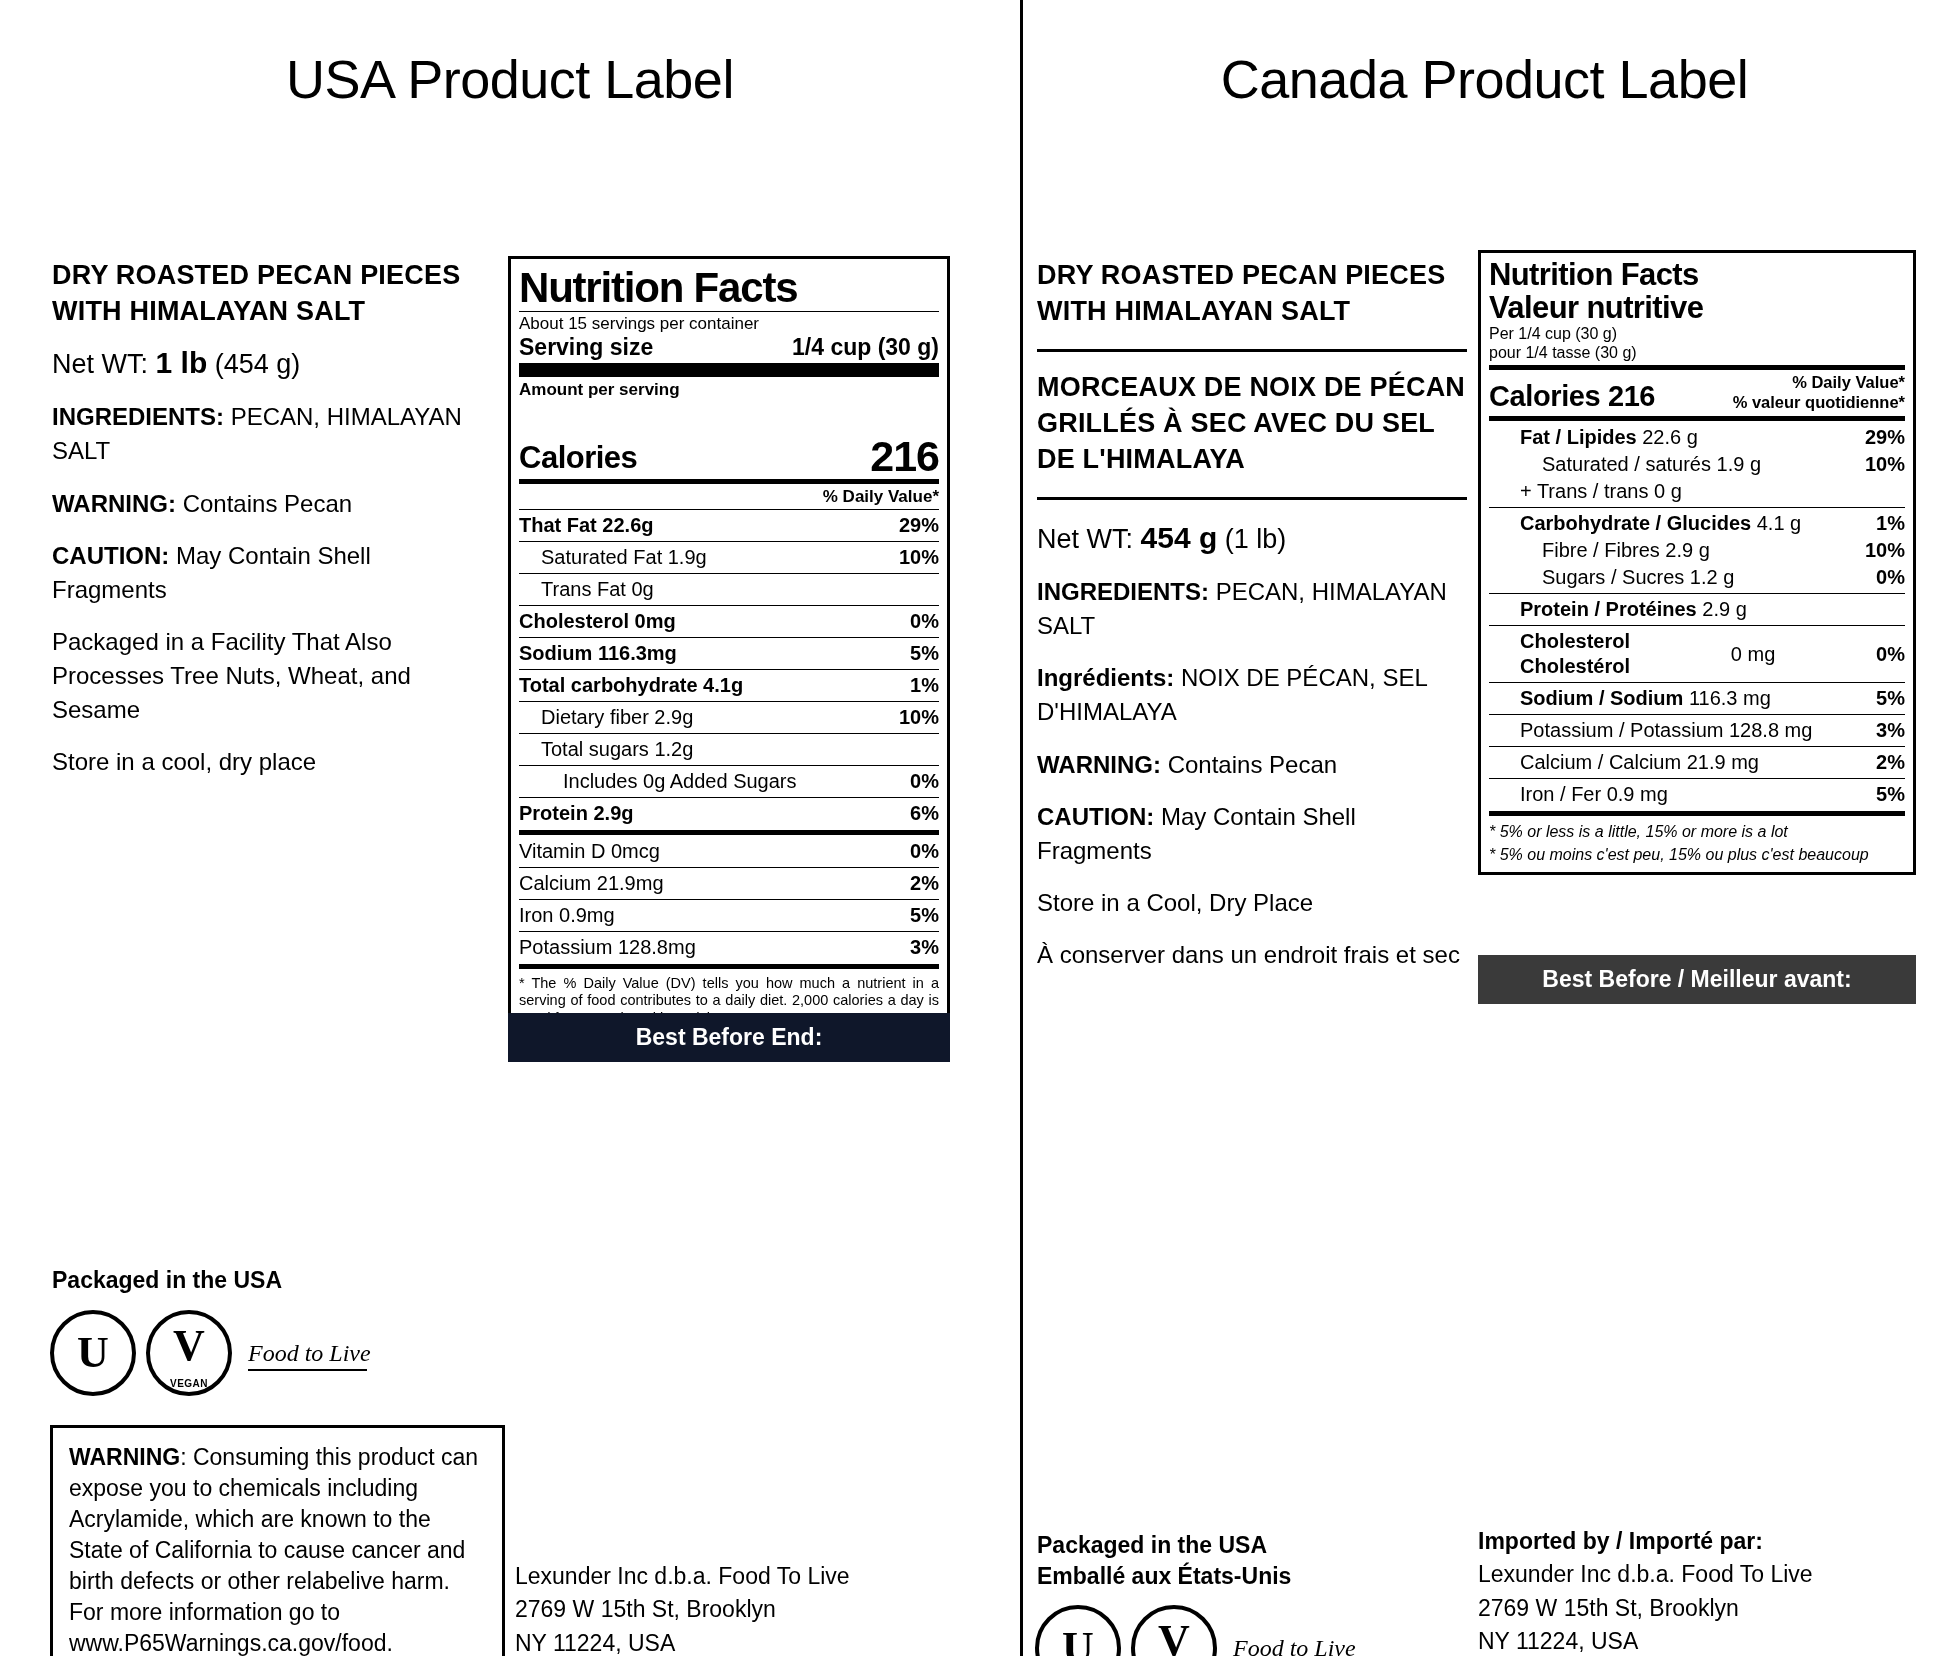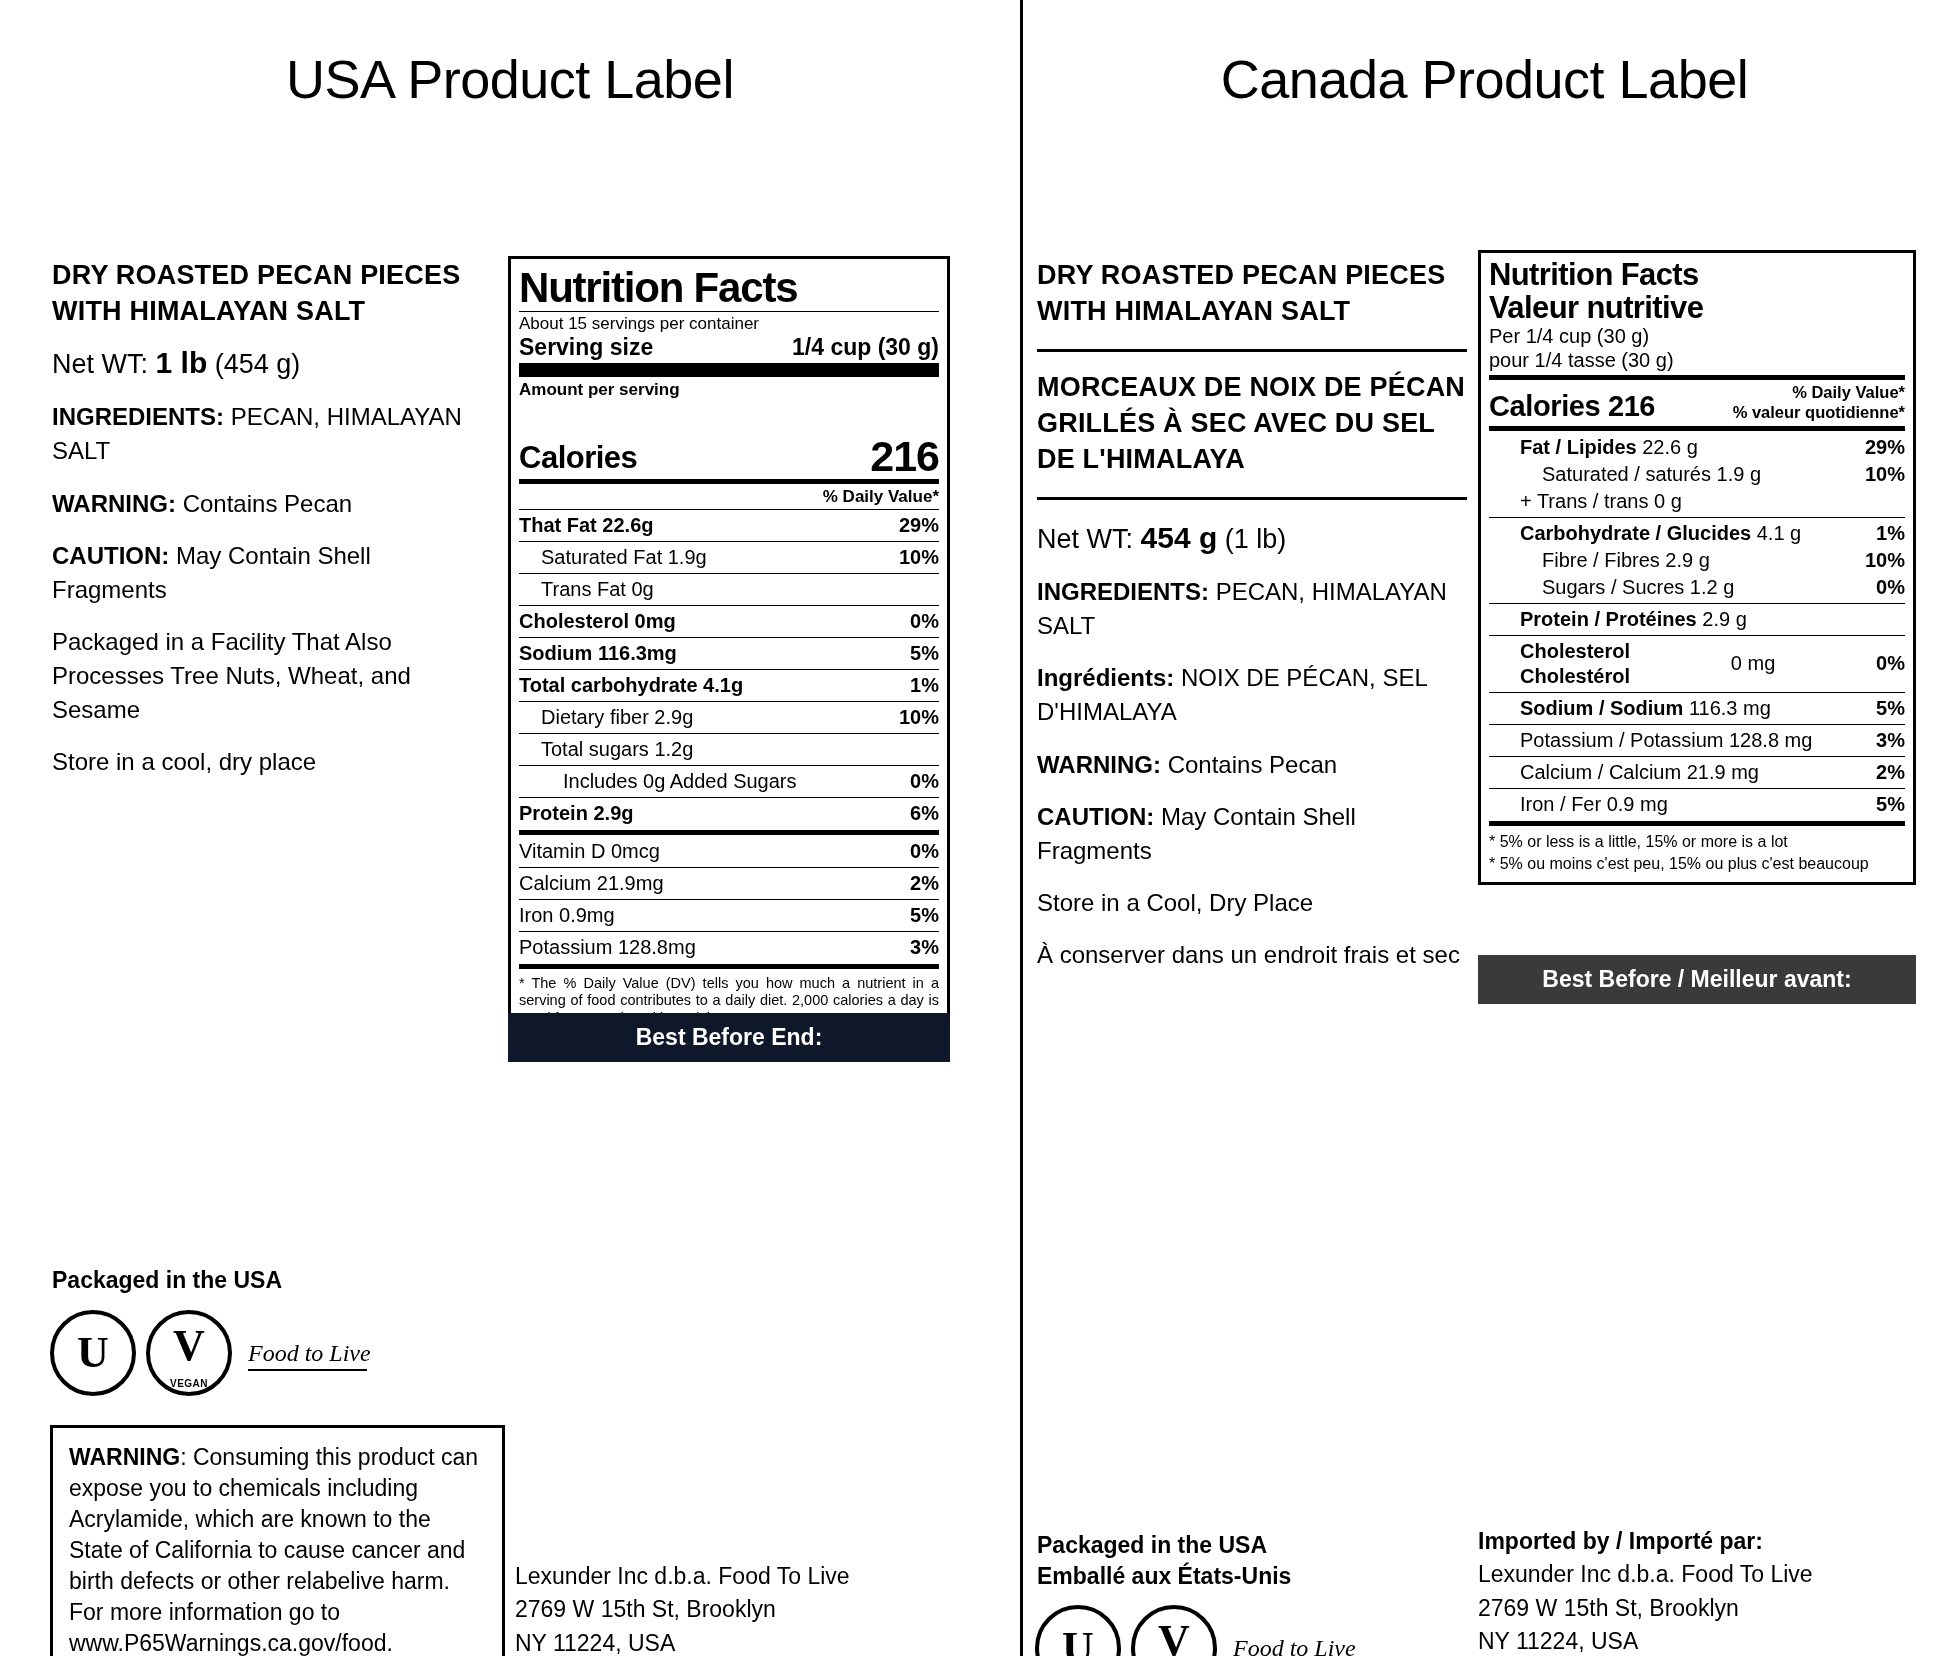--- a/index.html
+++ b/index.html
@@ -56,26 +56,26 @@
   .addr-usa{position:absolute;left:515px;top:1560px;font-size:23px;line-height:1.45;}
 
   
   .can-left{position:absolute;left:1037px;top:258px;width:430px;}
   .hr-can{border:none;border-top:3px solid #000;margin:20px 0 18px 0;}
 
   
   .nf-ca{position:absolute;left:1478px;top:250px;width:438px;border:3px solid #000;background:#fff;box-sizing:border-box;padding:6px 8px 8px 8px;}
   .nf-ca .t1{font-size:31px;font-weight:bold;letter-spacing:-0.6px;line-height:1.05;}
   .nf-ca .t2{font-size:31px;font-weight:bold;letter-spacing:-0.6px;line-height:1.05;}
-  .nf-ca .per{font-size:20px;line-height:1.2;}
+  .nf-ca .per{font-size:16px;line-height:1.2;}
   .ca-calrow{display:flex;justify-content:space-between;align-items:flex-end;}
   .ca-cal{font-size:29px;font-weight:bold;letter-spacing:-0.4px;}
   .ca-dv{text-align:right;font-size:16.5px;font-weight:bold;line-height:1.2;}
   .nf-ca .nf-row{font-size:20px;margin-left:31px;}
-  .ca-foot{font-size:16px;line-height:1.22;padding-top:3px;}
+  .ca-foot{font-size:16px;line-height:1.22;padding-top:3px;font-style:italic;}
   .bbe-ca{position:absolute;left:1478px;top:955px;width:438px;background:#3a3a3a;color:#fff;text-align:center;font-size:23px;font-weight:bold;padding:11px 0;box-sizing:border-box;}
 
   .pkg-can{position:absolute;left:1037px;top:1530px;font-size:23px;font-weight:bold;line-height:1.35;}
   .seal-row-can{position:absolute;left:1035px;top:1605px;display:flex;align-items:center;}
   .imp{position:absolute;left:1478px;top:1525px;font-size:23px;line-height:1.45;}
   .imp b{font-weight:bold;}
 </style>
 </head>
 <body>
 

